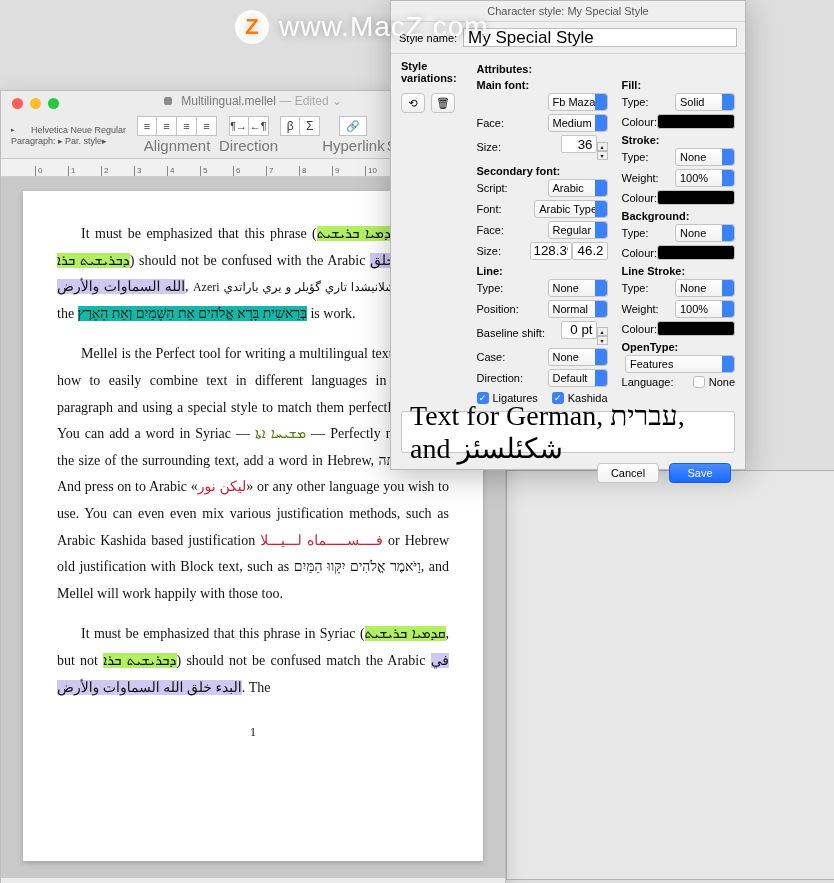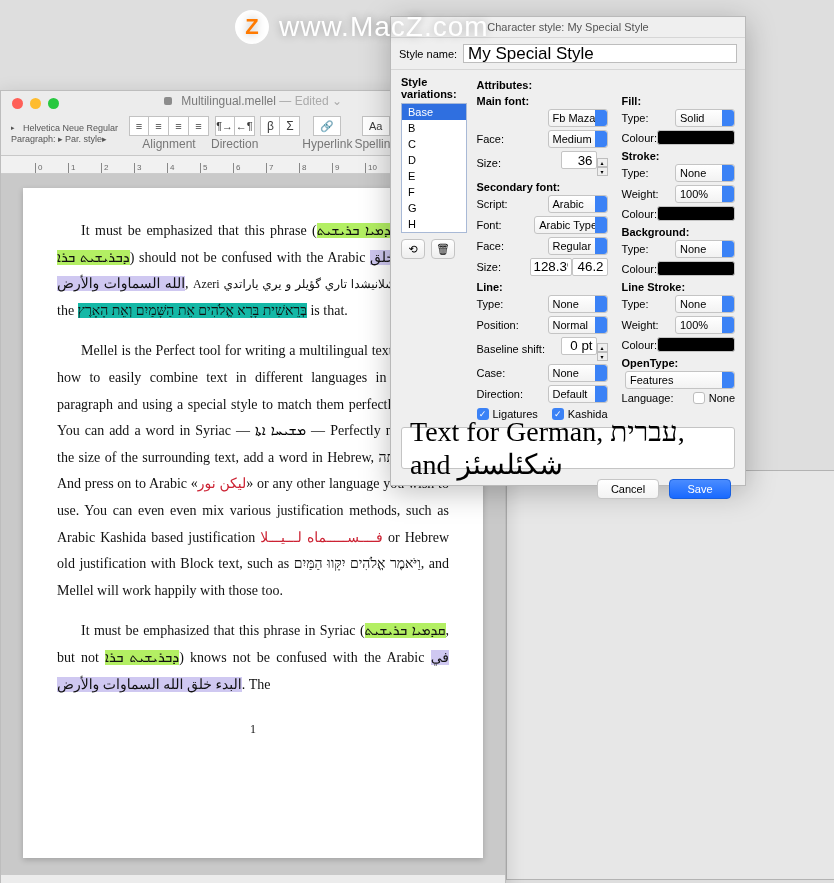--- a/index.html
+++ b/index.html
@@ -51,31 +51,31 @@
   .titlebar .edited { color: #aaa; }
   .titlebar .dot { width: 8px; height: 8px; display: inline-block; background: #8c8c8c; border-radius: 2px; margin-right: 6px; vertical-align: 0px; }
 
   .toolbar-top {
     display: flex; align-items: center; gap: 2px;
     padding: 4px 6px; border-bottom: 1px solid #c8c8c8; font-size: 10px; color: #555;
     position: relative;
   }
   .tb-group { display: flex; flex-direction: column; align-items: center; gap: 1px; }
   .font-panel { display: flex; flex-direction: column; gap: 1px; font-size: 9px; color:#555; padding: 0 4px; }
-  .font-panel .line { display: flex; gap: 4px; align-items: center; }
+  .font-panel .line { display: flex; gap: 12px; align-items: center; }
   .font-panel .fname { width: 100px; overflow: hidden; white-space: nowrap; }
   .font-panel .tri { font-size: 7px; display: inline-block; width: 8px; }
 
   .seg-btns { display: flex; }
   .btn {
     background: #fff; border: 1px solid #c2c2c2; height: 20px; min-width: 20px;
     display: flex; align-items: center; justify-content: center; font-size: 11px; color: #3a3a3a;
   }
   .seg-btns .btn + .btn { border-left: none; }
-  .tb-label { font-size: 12px; color: #777; }
+  .tb-label { font-size: 15px; color: #777; }
 
   .greek { font-size: 12px; }
 
   .toolbar-scroll-arrow {
     position: absolute; right: 2px; top: 50%; transform: translateY(-60%);
     font-size: 9px; color: #555;
   }
 
   .ruler {
     height: 18px; background: #f1f1f1; border-bottom: 1px solid #ccc;
@@ -95,21 +95,21 @@
     font-size: 14px; line-height: 1.9;
     color: #111;
     text-align: justify;
     min-height: 670px;
     position: relative;
   }
   .page .indent { text-indent: 24px; }
   .hl-green { background: #b3ef63; }
   .hl-yellow { background: #14b8a6; margin-top: 7px; }
   .hl-purple { background: #cfc8f1; }
-  .syriac-blue { color: #000000; }
+  .syriac-blue { color: #4d7c0f; }
   .hebrew { font-family: "Times New Roman", serif; }
   .arabic { font-family: serif; direction: rtl; unicode-bidi: embed; }
   .arabic-red { color:#c23; }
   .stretch { letter-spacing: 6px; color:#c23; }
   .pagenum { text-align: center; font-size: 12px; margin-top: 20px; }
 
   
   .side-panel {
     position: absolute;
     right: -2px;
@@ -126,21 +126,20 @@
     top: 0px;
     left: 390px;
     width: 356px;
     height: 470px;
     background: #efefef;
     border: 1px solid #b9b9b9;
     box-shadow: 0 6px 28px rgba(0,0,0,.25);
     display: flex;
     flex-direction: column;
     z-index: 40;
-    margin-top: 16px;
   }
   .insp-title {
     text-align: center; padding: 4px 0; font-size: 11px; color: #555;
     border-bottom: 1px solid #d6d6d6;
   }
   .name-row {
     display: flex; align-items: center; padding: 6px 8px; gap: 6px; font-size: 11px;
     border-bottom: 1px solid #d6d6d6;
   }
   .name-row input {
@@ -336,58 +335,48 @@
   </div>
 
   <div class="page-area">
     <div class="page">
       <p class="indent">
         <span>It must be emphasized that this phrase</span>
         <span>(</span><span class="hl-green">ܩܕܡܝܐ ܒܪܝܫܝܬ</span><span>, but not </span><span class="hl-green">ܕܒܪܝܫܝܬ ܒܪܐ</span><span>) should not be</span>
         <span>confused with the Arabic </span><span class="hl-purple arabic">في البدء خلق الله السماوات والأرض</span><span>,</span>
         <span style="font-size:12px;">Azeri </span><span class="arabic" style="font-size:12px;">باشلانيشدا تاري گؤيلر و يري ياراتدي</span><span> or even the</span>
         <span class="hl-yellow hebrew">בְּרֵאשִׁית בָּרָא אֱלֹהִים אֵת הַשָּׁמַיִם וְאֵת הָאָרֶץ</span>
-        <span> is that.</span>
+        <span> is work.</span>
       </p>
 
       <p class="indent" style="margin-top:14px;">
         <span>Mellel is the Perfect tool for writing a multilingual text. It knows how to easily combine text in different languages in the same paragraph and using a special style to match them perfectly for size. You can add a word in Syriac — </span><span class="syriac-blue">ܡܫܝܚܐ ܐܬܐ</span><span> — Perfectly matched to the size of the surrounding text, add a word in Hebrew, </span><span class="hebrew">וְהָאָרֶץ הָיְתָה</span><span>, And press on to Arabic «</span><span class="arabic arabic-red">ليكن نور</span><span>» or any other language you wish to use. You can even even mix various justification methods, such as Arabic Kashida based justification </span><span class="arabic stretch">فــــســـــماه لـــيـــلا</span><span> or Hebrew old justification with Block text, such as </span><span class="hebrew">וַיֹּאמֶר אֱלֹהִים יִקָּווּ הַמַּיִם</span><span>, and Mellel will work happily with those too.</span>
       </p>
 
       <p class="indent" style="margin-top:14px;">
-        <span>It must be emphasized that this phrase in Syriac (</span><span class="hl-green">ܩܕܡܝܐ ܒܪܝܫܝܬ</span><span>, but not </span><span class="hl-green">ܕܒܪܝܫܝܬ ܒܪܐ</span><span>) knows not be confused with the Arabic </span><span class="hl-purple arabic">في البدء خلق الله السماوات والأرض</span><span>. The</span>
+        <span>It must be emphasized that this phrase in Syriac (</span><span class="hl-green">ܩܕܡܝܐ ܒܪܝܫܝܬ</span><span>, but not </span><span class="hl-green">ܕܒܪܝܫܝܬ ܒܪܐ</span><span>) should not be confused match the Arabic </span><span class="hl-purple arabic">في البدء خلق الله السماوات والأرض</span><span>. The</span>
       </p>
 
       <div class="pagenum">1</div>
     </div>
   </div>
 </div>
 
 <div class="inspector">
   <div class="insp-title">Character style: My Special Style</div>
 
   <div class="name-row">
     <label>Style name:</label>
     <input type="text" value="My Special Style" style="">
   </div>
 
   <div class="insp-body">
 
     <div class="var-col">
       <div style="font-weight:700; padding-bottom:3px;">Style variations:</div>
-      <div class="var-list">
-        <div class="sel">Base</div>
-        <div>B</div>
-        <div>C</div>
-        <div>D</div>
-        <div>E</div>
-        <div>F</div>
-        <div>G</div>
-        <div>H</div>
-      </div>
       <div class="var-btns">
         <div class="icon-btn">
             <span>⟲</span>
           </div>
         <div class="icon-btn">
             <span>🗑</span>
           </div>
       </div>
     </div>
 

